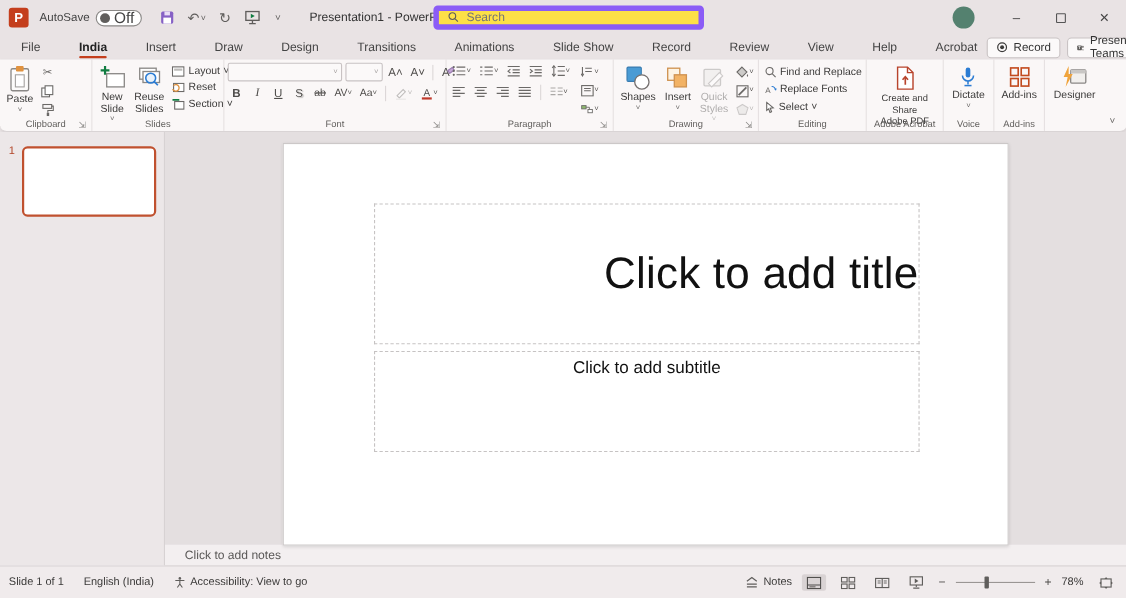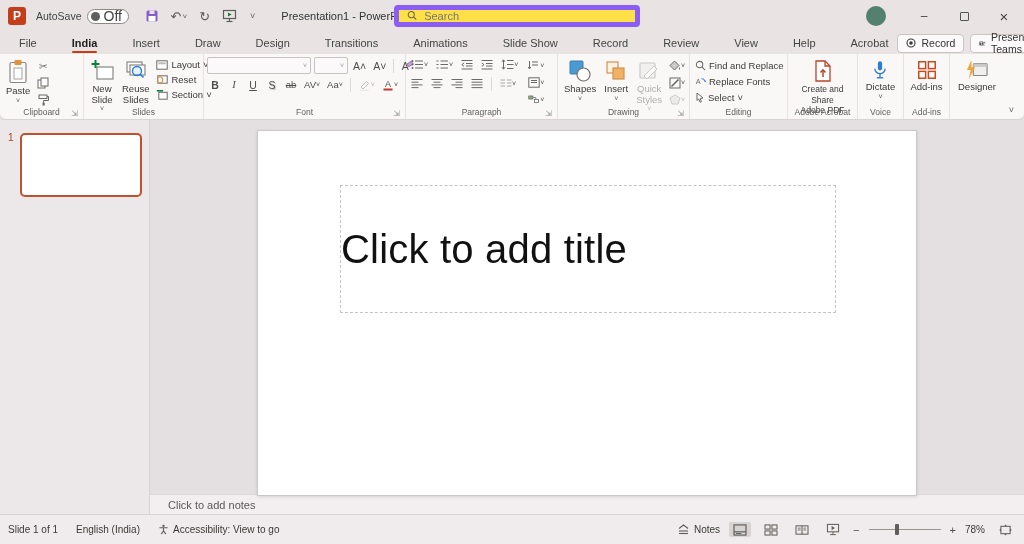--- a/index.html
+++ b/index.html
@@ -61,21 +61,21 @@
 
   
   .main { flex:1; display:flex; min-height:0; }
   .thumbs { width:150px; background:#ece7e8; border-right:1px solid #d7d2d3; position:relative; flex:0 0 auto; }
   .thumb-num { position:absolute; left:8px; top:12px; font-size:10px; color:#b14224; }
   .thumb { position:absolute; left:20px; top:13px; width:122px; height:64px; background:#fff; border:2px solid #c0512f; border-radius:5px; }
   .canvas-col { flex:1; display:flex; flex-direction:column; min-width:0; }
   .canvas { flex:1; background:#e4dfe0; position:relative; }
   .slide { position:absolute; left:50%; top:10px; transform:translateX(-50%); width:660px; height:366px; background:#fff; border:1px solid #ccc8c8; box-shadow:0 1px 3px rgba(0,0,0,.12); }
   .ph { position:absolute; border:1px dashed #c6c3c3; }
-  .ph-title { left:82px; top:54px; width:496px; height:128px; display:flex; align-items:center; justify-content:flex-start; }
+  .ph-title { left:82px; top:54px; width:496px; height:128px; display:flex; align-items:center; justify-content:flex-end; }
   .ph-title span { font-size:40px; color:#111; letter-spacing:.2px; }
   .ph-sub { left:82px; top:188px; width:496px; height:92px; text-align:center; padding-top:6px; }
   .ph-sub span { font-size:15.5px; color:#111; }
   .notes-strip { height:20px; background:#f3eff0; border-top:1px solid #ddd8d9; display:flex; align-items:center; padding-left:18px; flex:0 0 auto; }
   .notes-strip span { font-size:11px; color:#5a5857; }
 
   
   .statusbar { height:30px; background:#f0ebec; border-top:1px solid #d8d3d4; display:flex; align-items:center; justify-content:space-between; padding:0 8px; font-size:10px; color:#3b3a39; flex:0 0 auto; }
   .sb-left { display:flex; align-items:center; gap:18px; }
   .sb-item { display:flex; align-items:center; gap:4px; white-space:nowrap; }
@@ -644,20 +644,23 @@
     <div class="thumbs">
       <span class="thumb-num">1</span>
       <div class="thumb"></div>
     </div>
     <div class="canvas-col">
       <div class="canvas">
         <div class="slide">
           <div class="ph ph-title">
             <span>Click to add title</span>
           </div>
+          <div class="ph ph-sub">
+            <span>Click to add subtitle</span>
+          </div>
         </div>
       </div>
       <div class="notes-strip">
         <span>Click to add notes</span>
       </div>
     </div>
   </div>
 
   <div class="statusbar">
     <div class="sb-left">

